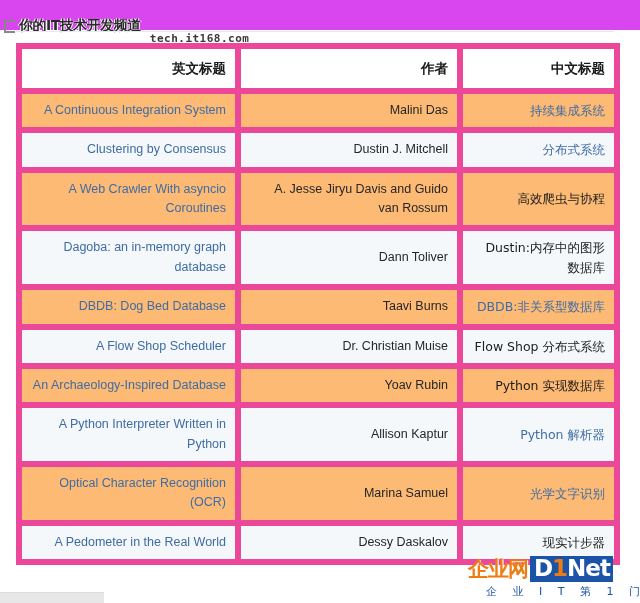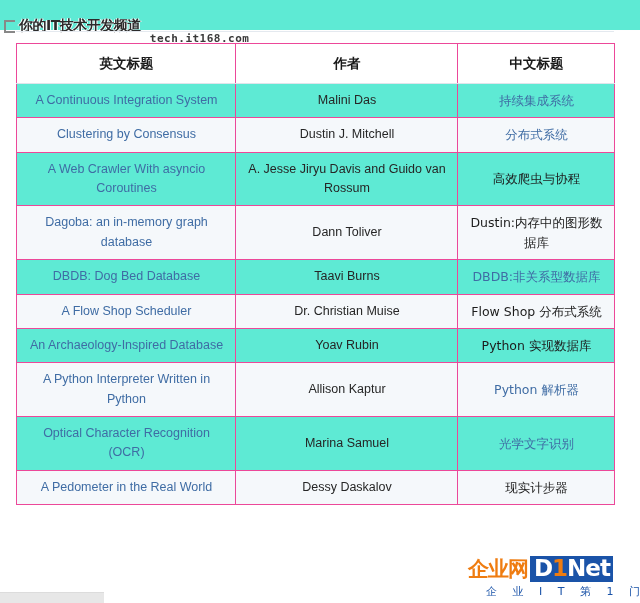--- a/index.html
+++ b/index.html
@@ -15,21 +15,21 @@
     font-family: "Liberation Sans", "DejaVu Sans", sans-serif;
     -webkit-font-smoothing: antialiased;
   }
 
   
   .topbar {
     position: absolute;
     left: 0; top: 0;
     width: 640px;
     height: 30px;
-    background: #5eead4;
+    background: #d946ef;
   }
   .wm-left {
     position: absolute;
     left: 4px; top: 6px;
     display: flex;
     align-items: center;
     gap: 4px;
     white-space: nowrap;
   }
   .wm-mark {
@@ -78,39 +78,39 @@
     border-collapse: collapse;
     width: 598px;
     table-layout: fixed;
     background: #fff;
   }
   table.data col.c1 { width: 219px; }
   table.data col.c2 { width: 222px; }
   table.data col.c3 { width: 157px; }
 
   table.data th, table.data td {
-    border: 1px solid #ec4899;
+    border: 6px solid #ec4899;
     padding: 7px 9px 7px 10px;
     vertical-align: middle;
     font-size: 12.5px;
     line-height: 1.55;
-    text-align: center;
+    text-align: right;
   }
   table.data thead th {
     background: #ffffff;
     color: #1a1a1a;
     font-weight: bold;
     font-size: 13.5px;
     font-family: "DejaVu Sans", sans-serif;
     padding-top: 9px;
     padding-bottom: 9px;
     border-bottom: 1px solid #dfe4eb;
   }
   table.data tbody tr.odd td { background: #f5f8fb; }
-  table.data tbody tr.even td { background: #5eead4; }
+  table.data tbody tr.even td { background: #fdba74; }
 
   td.en, td.zh { color: #3f6ca4; }
   td.en.plain, td.zh.plain { color: #1c1c1c; }
   td.author { color: #262626; }
   td.zh { font-family: "DejaVu Sans", sans-serif; }
   td.zh.plain { font-family: "DejaVu Sans", sans-serif; }
 
   
   .logo-wm {
     position: absolute;

